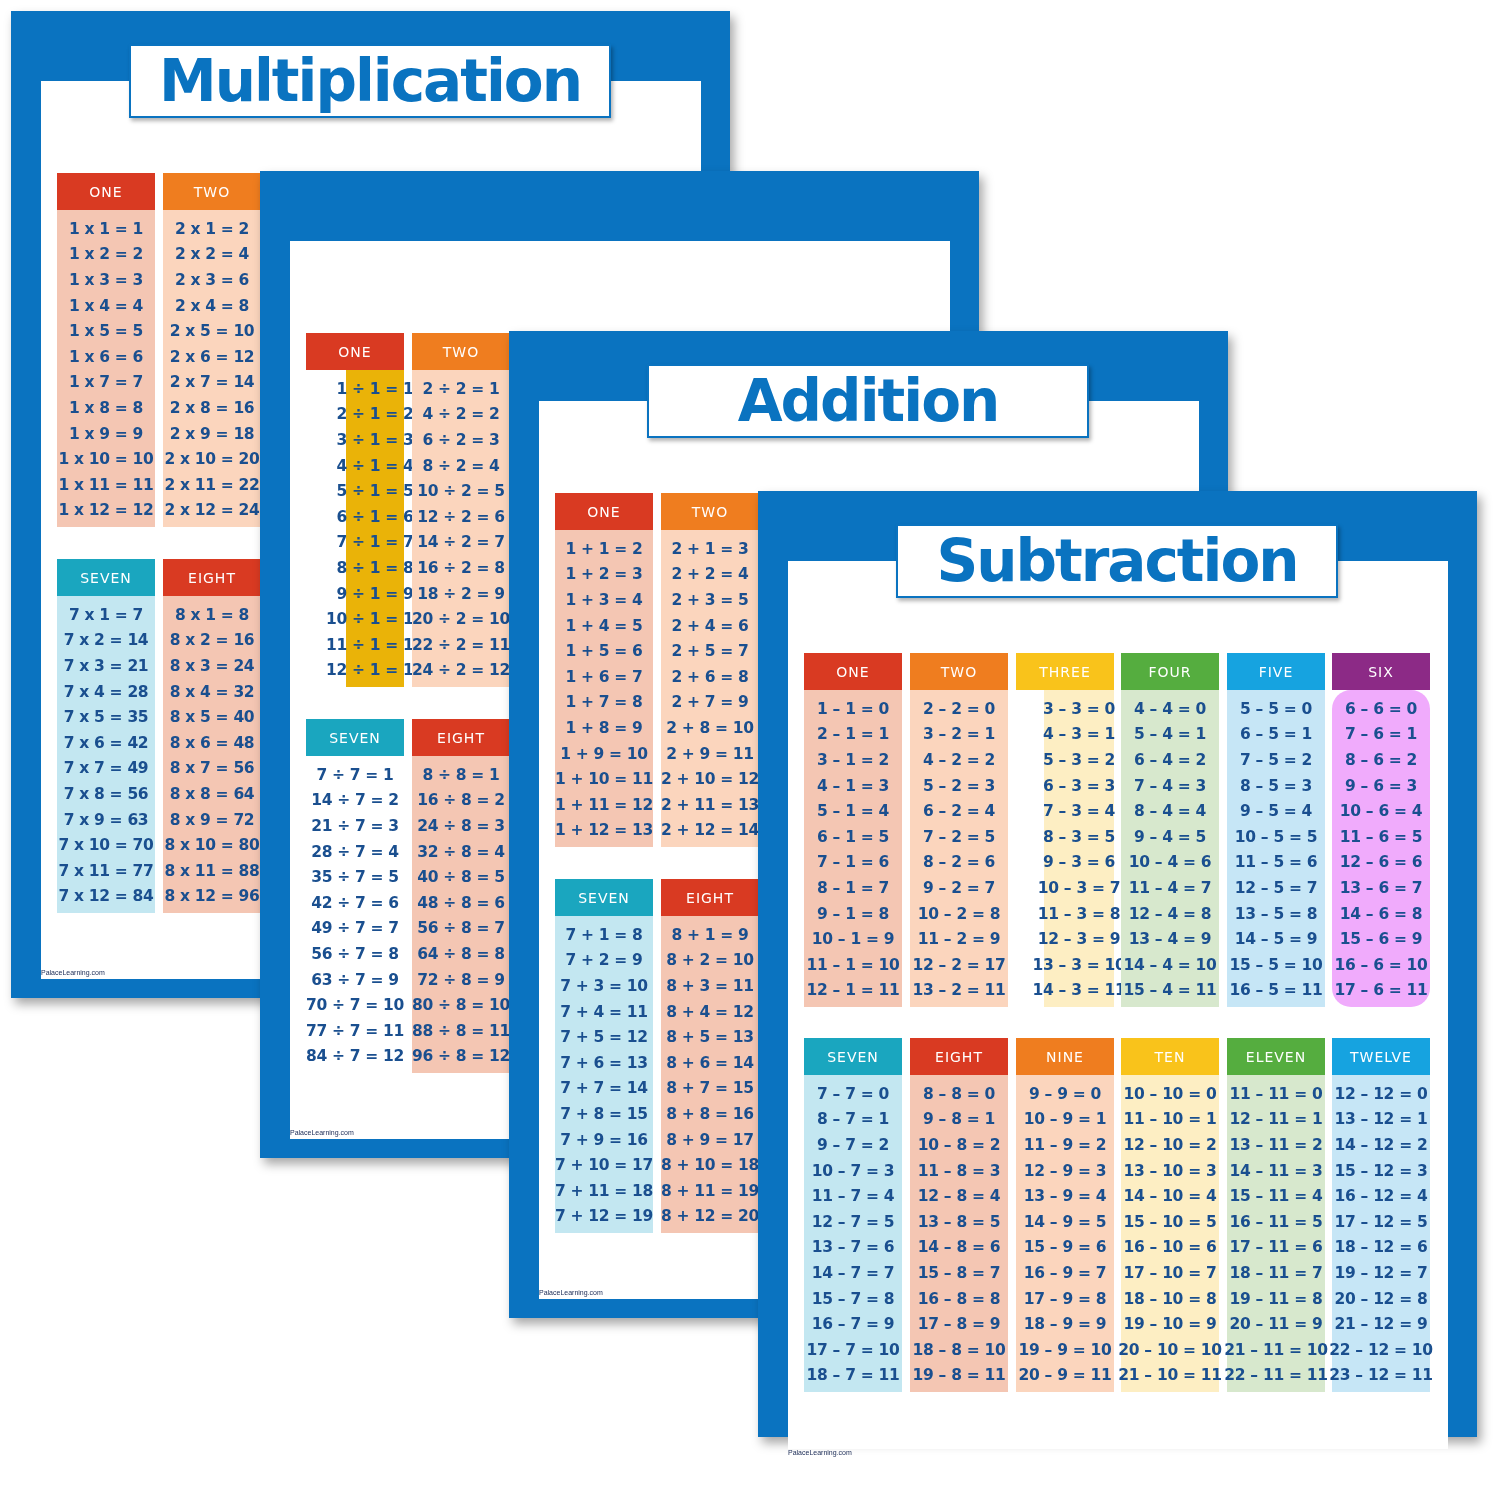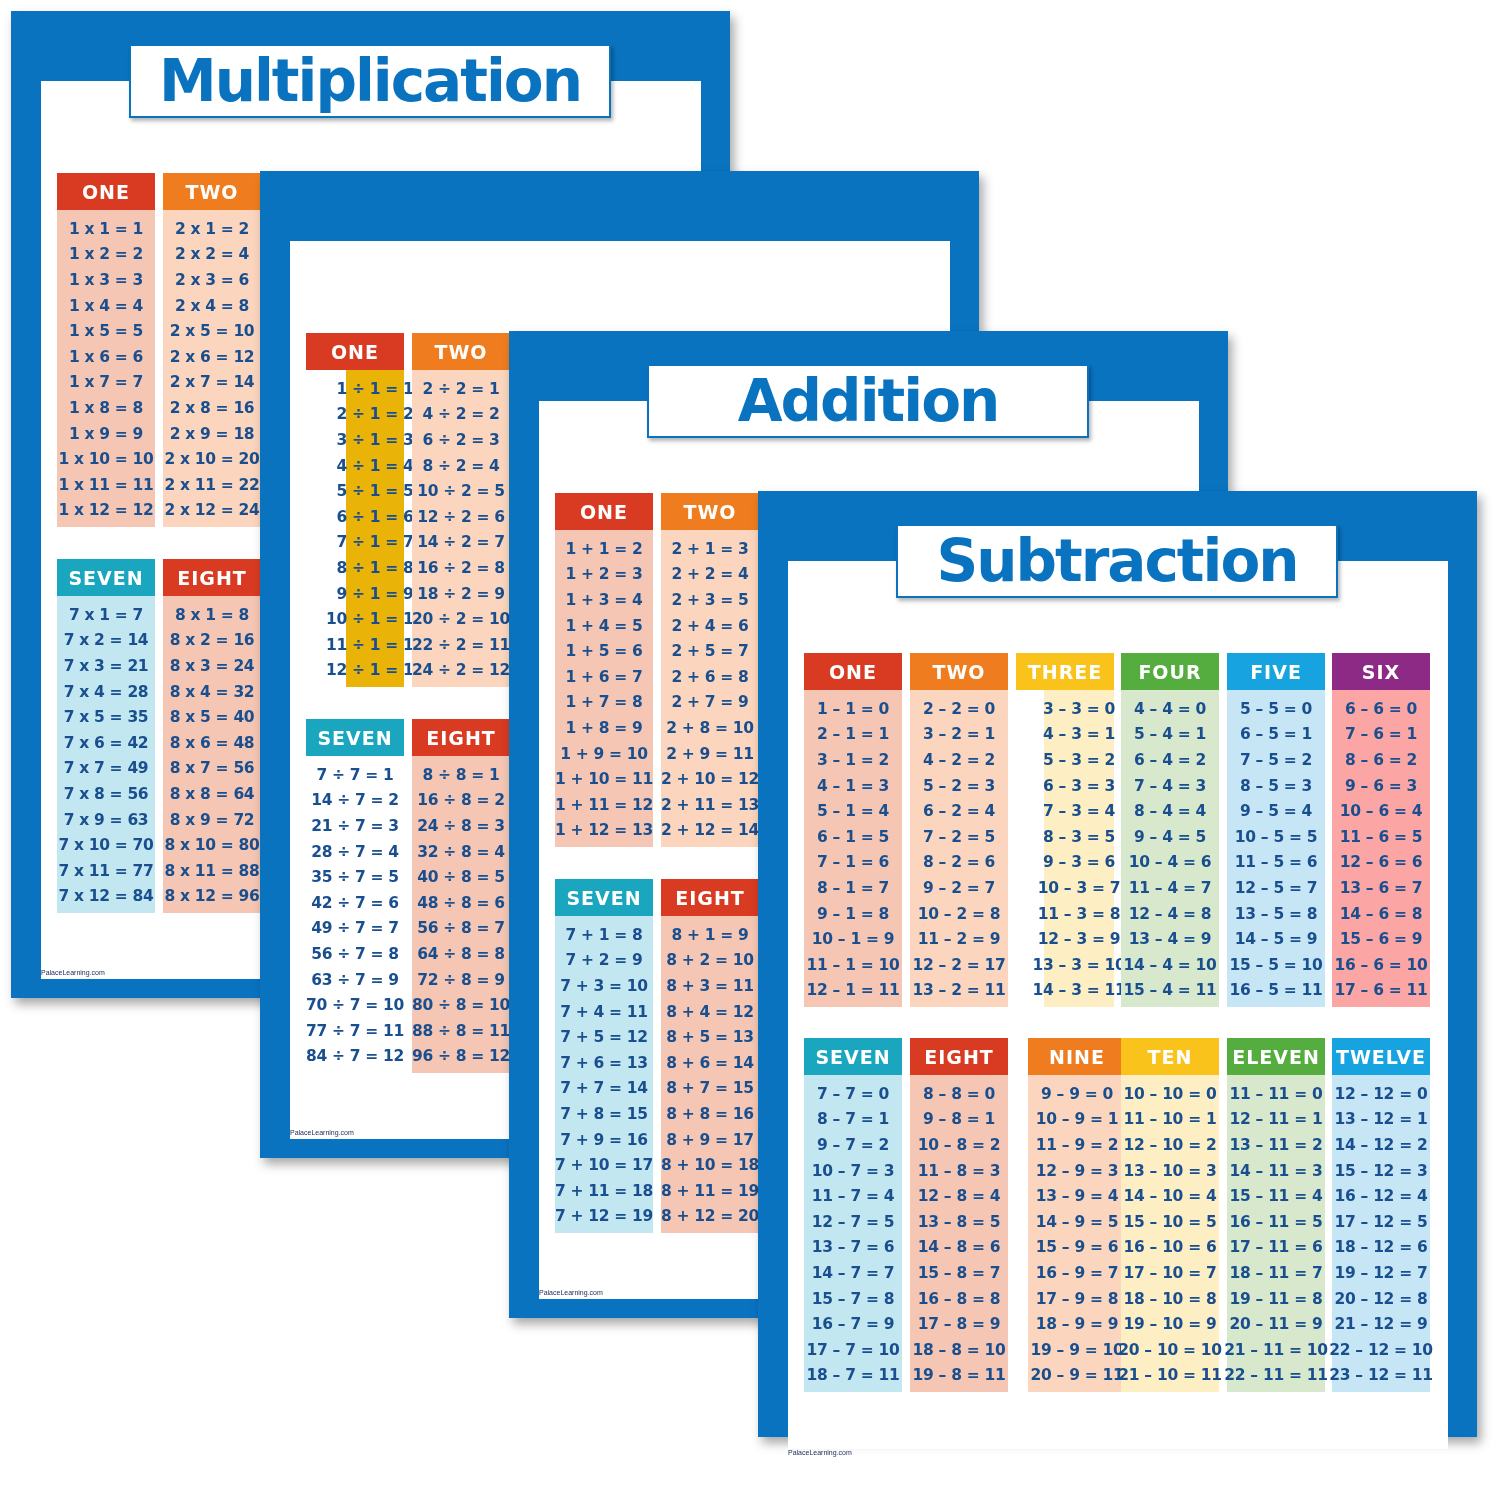--- a/index.html
+++ b/index.html
@@ -3,21 +3,21 @@
 <meta charset="utf-8">
 <style>
   *{box-sizing:border-box;margin:0;padding:0}
   html,body{width:1500px;height:1500px;background:#fff;overflow:hidden}
   body{position:relative;font-family:"DejaVu Sans","Liberation Sans",sans-serif}
   .poster{position:absolute;background:#0a73c0;box-shadow:4px 6px 10px rgba(0,0,0,.35)}
   .inner{position:absolute;background:#fff}
   .title-box{position:absolute;background:#fff;border:2px solid #0a73c0;box-shadow:2px 3px 4px rgba(0,0,0,.3);display:flex;align-items:center;justify-content:center}
   .title-text{color:#0a73c0;font-weight:bold;font-family:"DejaVu Sans",sans-serif;letter-spacing:-2px;white-space:nowrap}
   .col{position:absolute;width:98px}
-  .col .hdr{height:37px;color:#fff;font-weight:bold;font-size:19px;display:flex;align-items:center;justify-content:center;letter-spacing:1px;white-space:nowrap}
+  .col .hdr{height:37px;color:#fff;font-weight:normal;font-size:14px;display:flex;align-items:center;justify-content:center;letter-spacing:1px;white-space:nowrap}
   .col .body{padding:6px 0 4px}
   .col .row{height:25.6px;display:flex;align-items:center;justify-content:center;color:#1a4f8f;font-weight:bold;font-size:15.5px;white-space:nowrap;letter-spacing:-.3px}
   .footer{position:absolute;font-size:7px;color:#1a2a55;font-family:"Liberation Sans",sans-serif}
 </style>
 </head>
 <body>
 
 <div class="poster" style="left:11px;top:11px;width:719px;height:987px">
   <div class="inner" style="left:30px;top:70px;width:660px;height:898px"></div>
   <div class="title-box" style="left:118px;top:33px;width:482px;height:74px">
@@ -328,21 +328,21 @@
         <div class="row">11 – 5 = 6</div>
         <div class="row">12 – 5 = 7</div>
         <div class="row">13 – 5 = 8</div>
         <div class="row">14 – 5 = 9</div>
         <div class="row">15 – 5 = 10</div>
         <div class="row">16 – 5 = 11</div>
       </div>
     </div>
   <div class="col" style="left:574px;top:162px">
       <div class="hdr" style="background: rgb(140, 42, 134);">SIX</div>
-      <div class="body" style="background: #fca5a5;">
+      <div class="body" style="background: #f0abfc; border-radius: 19px;">
         <div class="row">6 – 6 = 0</div>
         <div class="row">7 – 6 = 1</div>
         <div class="row">8 – 6 = 2</div>
         <div class="row">9 – 6 = 3</div>
         <div class="row">10 – 6 = 4</div>
         <div class="row">11 – 6 = 5</div>
         <div class="row">12 – 6 = 6</div>
         <div class="row">13 – 6 = 7</div>
         <div class="row">14 – 6 = 8</div>
         <div class="row">15 – 6 = 9</div>
@@ -377,21 +377,21 @@
         <div class="row">12 – 8 = 4</div>
         <div class="row">13 – 8 = 5</div>
         <div class="row">14 – 8 = 6</div>
         <div class="row">15 – 8 = 7</div>
         <div class="row">16 – 8 = 8</div>
         <div class="row">17 – 8 = 9</div>
         <div class="row">18 – 8 = 10</div>
         <div class="row">19 – 8 = 11</div>
       </div>
     </div>
-  <div class="col" style="left:270px;top:547px">
+  <div class="col" style="left:258px;top:547px">
       <div class="hdr" style="background: rgb(239, 125, 31);">NINE</div>
       <div class="body" style="background: rgb(251, 213, 189);">
         <div class="row">9 – 9 = 0</div>
         <div class="row">10 – 9 = 1</div>
         <div class="row">11 – 9 = 2</div>
         <div class="row">12 – 9 = 3</div>
         <div class="row">13 – 9 = 4</div>
         <div class="row">14 – 9 = 5</div>
         <div class="row">15 – 9 = 6</div>
         <div class="row">16 – 9 = 7</div>

